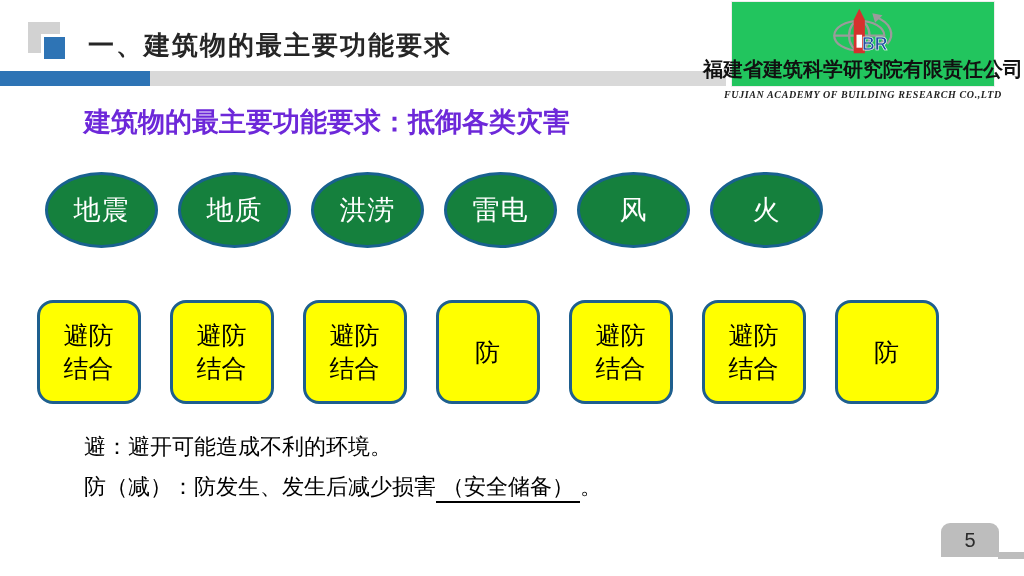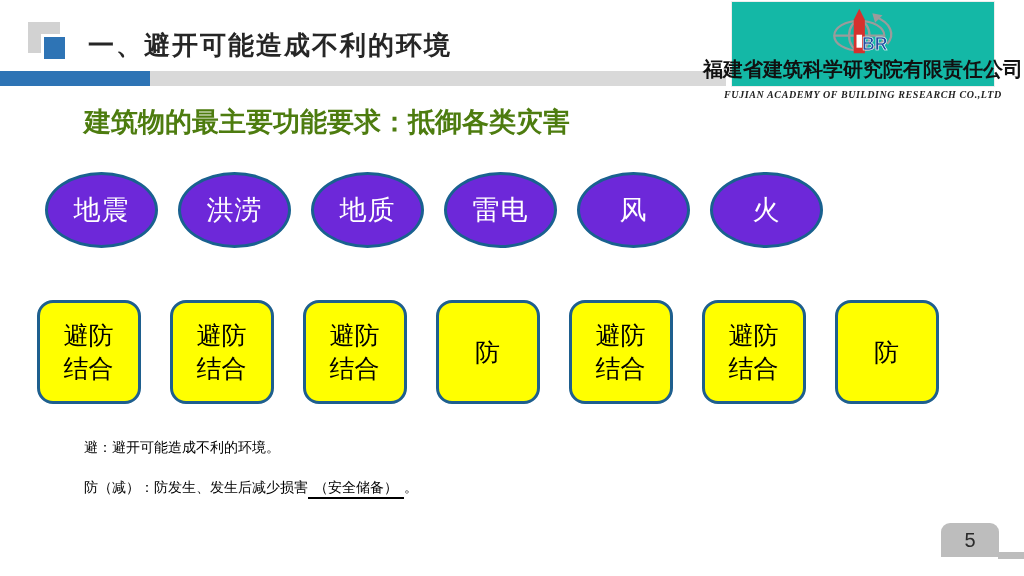--- a/index.html
+++ b/index.html
@@ -31,71 +31,71 @@
     background:#2e74b5;
   }
   .bar-gray {
     position:absolute; left:150px; top:71px; width:576px; height:15px;
     background:#d9d9d9;
   }
 
   
   .logo {
     position:absolute; left:731px; top:1px; width:264px; height:86px;
-    background:#14b8a6; border:1px solid #ededed;
+    background:#22c55e; border:1px solid #ededed;
   }
   .logo-icon {
     position:absolute; left:50%; top:3px; transform:translateX(-50%);
     width:92px; height:52px;
   }
   .logo-cn {
     position:absolute; top:54px; left:50%; transform:translateX(-50%);
     font-size:20px; font-weight:bold; color:#111111; white-space:nowrap;
   }
   .logo-en {
     position:absolute; top:87px; left:50%; transform:translateX(-50%);
     font-family:"Liberation Serif", serif;
     font-size:10px; font-weight:bold; color:#222222; letter-spacing:0.6px;
     white-space:nowrap;
     font-style:italic;
   }
 
   
   .subtitle {
     position:absolute; left:84px; top:104px;
-    font-size:27px; font-weight:bold; color:#4d7c0f; white-space:nowrap;
+    font-size:27px; font-weight:bold; color:#6d28d9; white-space:nowrap;
   }
 
   
   .hazard-row {
     position:absolute; left:35px; top:172px;
     display:grid; grid-template-columns:repeat(7,133px); justify-items:center;
   }
   .hazard {
     width:113px; height:76px;
-    background:#6d28d9; border:3px solid #19618f; border-radius:50%;
+    background:#15803d; border:3px solid #19618f; border-radius:50%;
     color:#ffffff; font-size:27px; letter-spacing:1px;
     display:flex; align-items:center; justify-content:center;
   }
 
   
   .response-row {
     position:absolute; left:22px; top:300px;
     display:grid; grid-template-columns:repeat(7,133px); justify-items:center;
   }
   .response {
     width:104px; height:104px;
     background:#ffff00; border:3px solid #1e5f8e; border-radius:16px;
     color:#000000; font-size:25px; line-height:1.32;
     display:flex; align-items:center; justify-content:center;
     text-align:center; white-space:pre-line;
   }
 
   
-  .notes { position:absolute; left:84px; top:432px; font-size:14px; color:#000000; }
+  .notes { position:absolute; left:84px; top:432px; font-size:22px; color:#000000; }
   .note-line { line-height:30px; white-space:nowrap; }
   .note-line + .note-line { margin-top:10px; }
   .underlined {
     border-bottom:2px solid #000000;
     padding:0 6px 2px 6px;
   }
 
   
   .page-tab {
     position:absolute; left:941px; top:523px; width:58px; height:34px;
@@ -107,21 +107,21 @@
     background:#bdbdbd;
   }
 </style>
 </head>
 <body>
 
 <div class="slide">
 
   <div class="accent-gray-square"></div>
   <div class="accent-blue-square"></div>
-  <div class="page-title">一、避开可能造成不利的环境</div>
+  <div class="page-title">一、建筑物的最主要功能要求</div>
   <div class="bar-blue"></div>
   <div class="bar-gray"></div>
 
   <div class="logo">
     <svg class="logo-icon" viewBox="0 0 96 56">
       <g stroke="#9b9b9b" fill="none" stroke-width="2.4">
         <ellipse cx="44" cy="33" rx="27" ry="16"></ellipse>
         <ellipse cx="44" cy="33" rx="11" ry="16"></ellipse>
         <line x1="17" y1="33" x2="71" y2="33"></line>
         <path d="M62 13 A 36 22 0 0 1 74 42"></path>
@@ -132,22 +132,22 @@
       <text x="47" y="48" font-size="19" font-weight="bold" fill="#1e4fa1" stroke="#ffffff" stroke-width="0.6">BR</text>
     </svg>
     <div class="logo-cn">福建省建筑科学研究院有限责任公司</div>
     <div class="logo-en">FUJIAN ACADEMY OF BUILDING RESEARCH CO.,LTD</div>
   </div>
 
   <div class="subtitle">建筑物的最主要功能要求：抵御各类灾害</div>
 
   <div class="hazard-row">
     <div class="hazard">地震</div>
+    <div class="hazard">地质</div>
     <div class="hazard">洪涝</div>
-    <div class="hazard">地质</div>
     <div class="hazard">雷电</div>
     <div class="hazard">风</div>
     <div class="hazard">火</div>
   </div>
 
   <div class="response-row">
     <div class="response">避防
 结合</div>
     <div class="response">避防
 结合</div>

